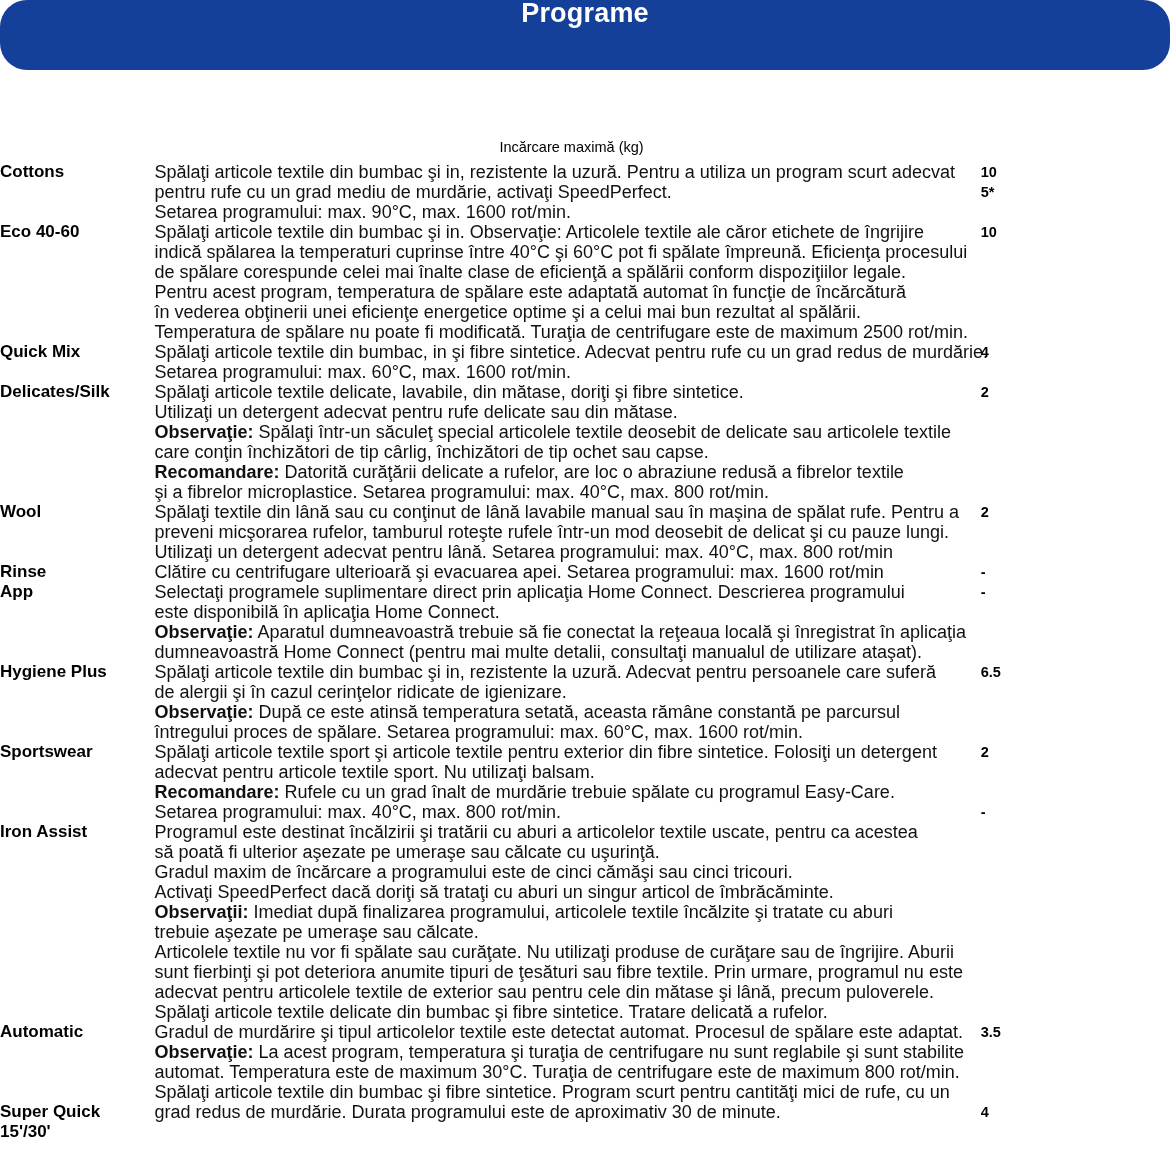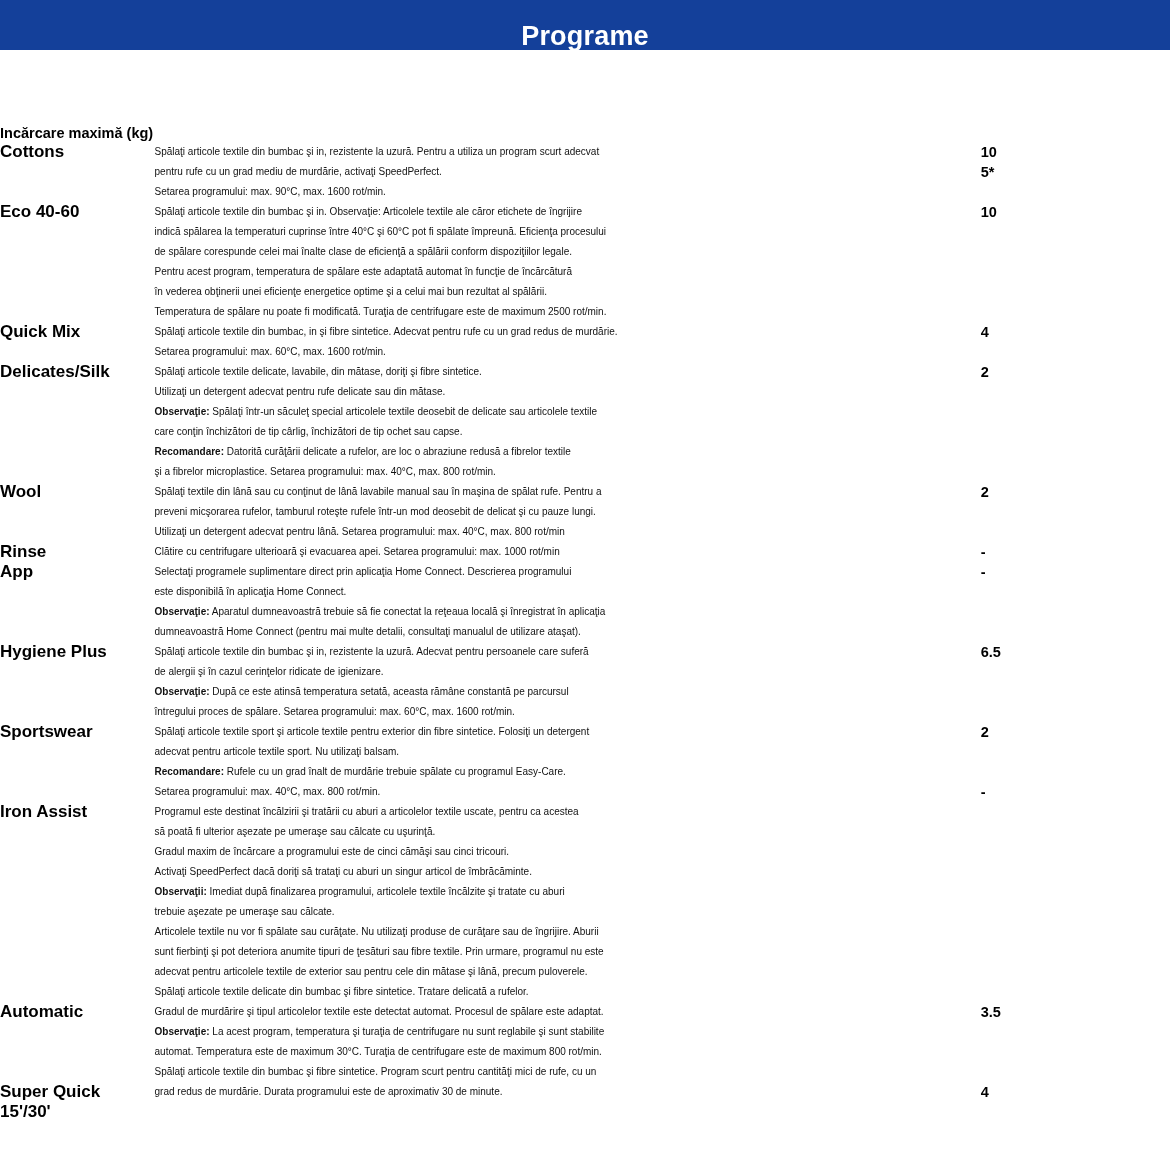--- a/index.html
+++ b/index.html
@@ -11,48 +11,49 @@
   body {
     width: 1170px;
     height: 1160px;
     font-family: "Liberation Sans", sans-serif;
     color: #000000;
     overflow: hidden;
     position: relative;
   }
   .title-bar {
     width: 1170px;
-    height: 50px;
+    height: 70px;
     background: #14409a;
     display: flex;
-    align-items: flex-end;
+    align-items: flex-start;
     justify-content: center;
     box-sizing: border-box;
+    border-radius: 27px;
   }
   .title-bar .title-text {
     color: #ffffff;
     font-size: 27px;
     font-weight: bold;
     letter-spacing: 0.2px;
     line-height: 1;
   }
 
   .sheet {
     position: relative;
     padding: 0;
   }
 
   .col-head {
     position: absolute;
-    top: 74px;
+    top: 68px;
     left: 0;
     width: 1143px;
-    text-align: left;
+    text-align: center;
     font-size: 14.5px;
-    font-weight: bold;
+    font-weight: normal;
     line-height: 18px;
   }
 
   table.programs {
     position: absolute;
     top: 92px;
     left: 0;
     width: 1170px;
     border-collapse: collapse;
     table-layout: fixed;
@@ -65,21 +66,21 @@
   td.c-name {
     width: 147px;
     padding-left: 57px;
     font-size: 17px;
     font-weight: bold;
     line-height: 20px;
     white-space: pre-line;
   }
   td.c-desc {
     width: 786px;
-    font-size: 10px;
+    font-size: 18px;
     line-height: 20px;
     color: #111;
   }
   td.c-load {
     width: 180px;
     text-align: left;
     font-size: 14.5px;
     font-weight: bold;
     line-height: 20px;
     padding-left: 38px;
@@ -181,21 +182,21 @@
           </td>
           <td class="c-load">
             <span class="load-line">2</span>
             <span class="load-line">&nbsp;</span>
             <span class="load-line">&nbsp;</span>
           </td>
         </tr>
         <tr>
           <td class="c-name">Rinse</td>
           <td class="c-desc">
-            <span class="desc-line"><span>Clătire cu centrifugare ulterioară şi evacuarea apei. Setarea programului: max. 1000 rot/min</span></span>
+            <span class="desc-line"><span>Clătire cu centrifugare ulterioară şi evacuarea apei. Setarea programului: max. 1600 rot/min</span></span>
           </td>
           <td class="c-load">
             <span class="load-line">-</span>
           </td>
         </tr>
         <tr>
           <td class="c-name">App</td>
           <td class="c-desc">
             <span class="desc-line"><span>Selectaţi programele suplimentare direct prin aplicaţia Home Connect. Descrierea programului</span></span>
             <span class="desc-line"><span>este disponibilă în aplicaţia Home Connect.</span></span>

